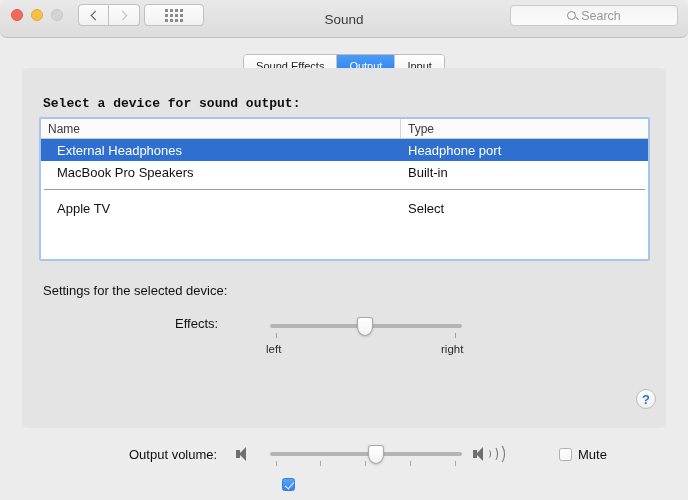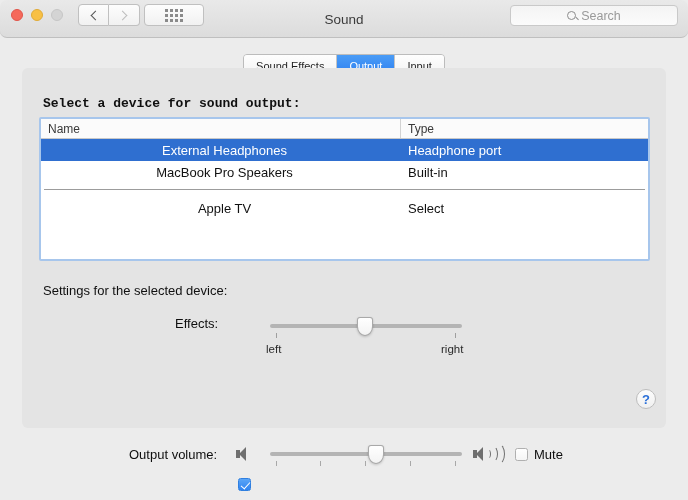--- a/index.html
+++ b/index.html
@@ -98,21 +98,21 @@
     background: #ffffff; border: 2px solid #a7c6ec; border-radius: 2px;
   }
   .thead {
     display: flex; height: 20px; border-bottom: 1px solid #c8c8c8;
     background: #fbfbfb;
   }
   .th { font-size: 12px; color: #3a3a3a; display: flex; align-items: center; padding-left: 7px; }
   .th.name { width: 360px; border-right: 1px solid #d3d3d3; }
   .th.type { flex: 1; }
   .trow { display: flex; height: 22px; align-items: center; font-size: 13px; color: #111; }
-  .trow .c-name { width: 360px; padding-left: 7px; text-align: center; }
+  .trow .c-name { width: 360px; padding-left: 16px; }
   .trow .c-type { flex: 1; padding-left: 7px; }
   .trow.selected { background: #2f6fd0; color: #ffffff; }
   .rowsep { height: 1px; background: #9c9c9c; margin: 6px 3px 7px 3px; }
 
   
   .balance-label {
     position: absolute; left: 175px; top: 316px; font-size: 13px; color: #0f0f0f;
   }
   .slider-track {
     position: absolute; background: #b4b4b4; border-radius: 2px;
@@ -151,21 +151,21 @@
     border-right: 7px solid #6f6f6f;
   }
   .spk .box { position: absolute; width: 4px; height: 8px; background: #6f6f6f; left: 0px; top: 3px; }
   .wave { position: absolute; border: 1.4px solid #6f6f6f; border-radius: 50%;
           border-color: transparent #6f6f6f transparent transparent; }
 
   #vol-track { left: 270px; top: 452px; width: 192px; height: 4px; }
   #vol-thumb { left: 368px; top: 445px; }
   .vtick { position: absolute; width: 1px; height: 5px; background: #a8a8a8; top: 461px; }
 
-  .cbrow { position: absolute; display: flex; align-items: center; gap: 6px; }
+  .cbrow { position: absolute; display: flex; align-items: center; gap: 6px; margin-left: 44px; }
   #mute-row { left: 515px; top: 447px; }
   #showvol-row { left: 238px; top: 478px; }
   .cbox {
     width: 13px; height: 13px; border-radius: 2.5px;
     border: 1px solid #b0b0b0; background: linear-gradient(to bottom,#ffffff,#f5f5f5);
   }
   .cbox.checked {
     background: linear-gradient(to bottom,#5aa5f7,#2f83f0); border-color: #2f7fe0;
     position: relative;
   }

